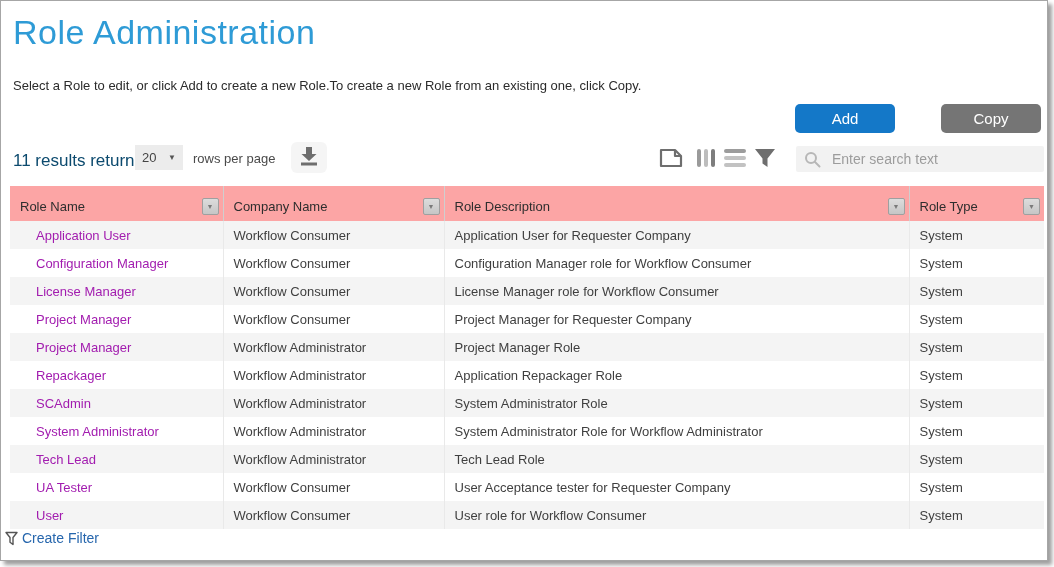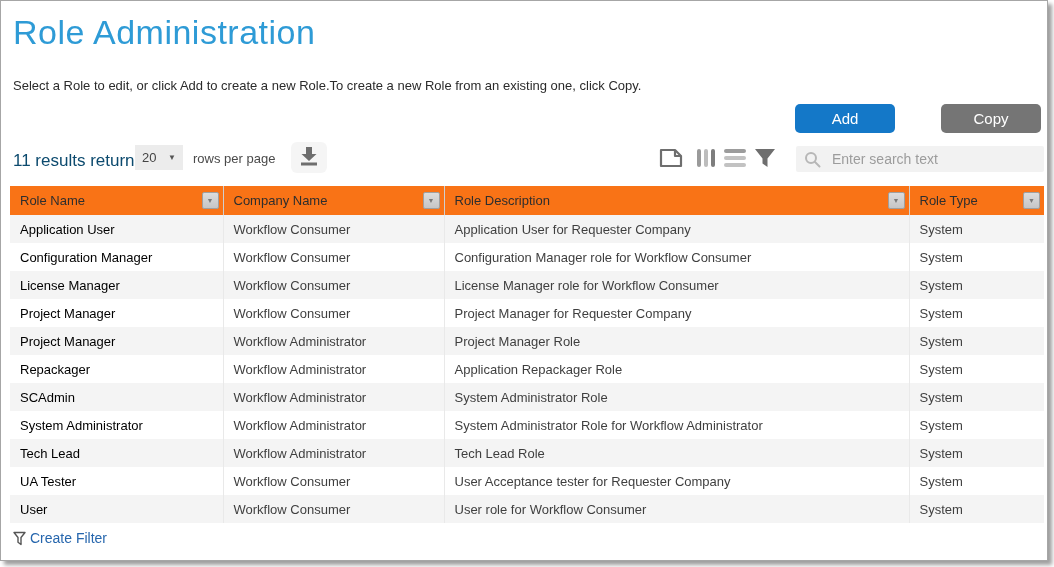--- a/index.html
+++ b/index.html
@@ -33,31 +33,31 @@
   .icon-rows i:nth-child(2){background:#c2c2c2;}
   .icon-rows i:nth-child(3){background:#c2c2c2;}
   .icon-filter{left:753px;width:22px;height:22px;}
 
   .search-box{position:absolute;left:795px;top:145px;width:248px;height:26px;background:#f2f2f2;border-radius:2px;display:flex;align-items:center;}
   .search-box .mag{margin-left:8px;flex:0 0 auto;display:flex;}
   .search-box input{border:none;background:transparent;outline:none;font-size:14px;color:#b91c1c;font-family:inherit;margin-left:9px;width:190px;}
   .search-box input::placeholder{color:#9c9c9c;}
 
   .grid{position:absolute;left:9px;top:185px;width:1034px;border-collapse:collapse;table-layout:fixed;font-size:13px;}
-  .grid th{background:#f97316;height:29px;text-align:left;font-weight:400;color:#2e2e2e;padding:0 4px 0 10px;position:relative;}
+  .grid th{background:#fca5a5;height:29px;text-align:left;font-weight:400;color:#2e2e2e;padding:6px 4px 0 10px;position:relative;}
   .grid th + th{border-left:1px solid #cfcfcf;}
   .hdr-cell{display:flex;align-items:center;justify-content:space-between;}
   .hdr-drop{width:17px;height:17px;background:linear-gradient(#dcdcdc,#c6c6c6);border:1px solid #9f9f9f;border-radius:2px;display:flex;align-items:center;justify-content:center;font-size:7px;color:#7a7a7a;cursor:pointer;box-sizing:border-box;flex:0 0 auto;}
   .grid td{height:28px;padding:0 4px 0 10px;color:#3f3f3f;overflow:hidden;white-space:nowrap;}
   .grid td + td{border-left:1px solid #e9e9e9;}
   .grid tbody tr:nth-child(odd){background:#f4f4f4;}
   .grid tbody tr:nth-child(even){background:#ffffff;}
-  .role-link{color:#000000;text-decoration:none;cursor:pointer;}
-
-  .create-filter{position:absolute;left:12px;top:529px;display:flex;align-items:center;gap:4px;cursor:pointer;}
+  .role-link{color:#a21caf;text-decoration:none;cursor:pointer;margin-left:16px;}
+
+  .create-filter{position:absolute;left:4px;top:529px;display:flex;align-items:center;gap:4px;cursor:pointer;}
   .create-filter span{font-size:14px;color:#2666ad;}
 </style>
 </head>
 <body>
 
 <div class="page">
 
   <div class="page-title">Role Administration</div>
   <div class="subtitle">Select a Role to edit, or click Add to create a new Role.To create a new Role from an existing one, click Copy.</div>
 

